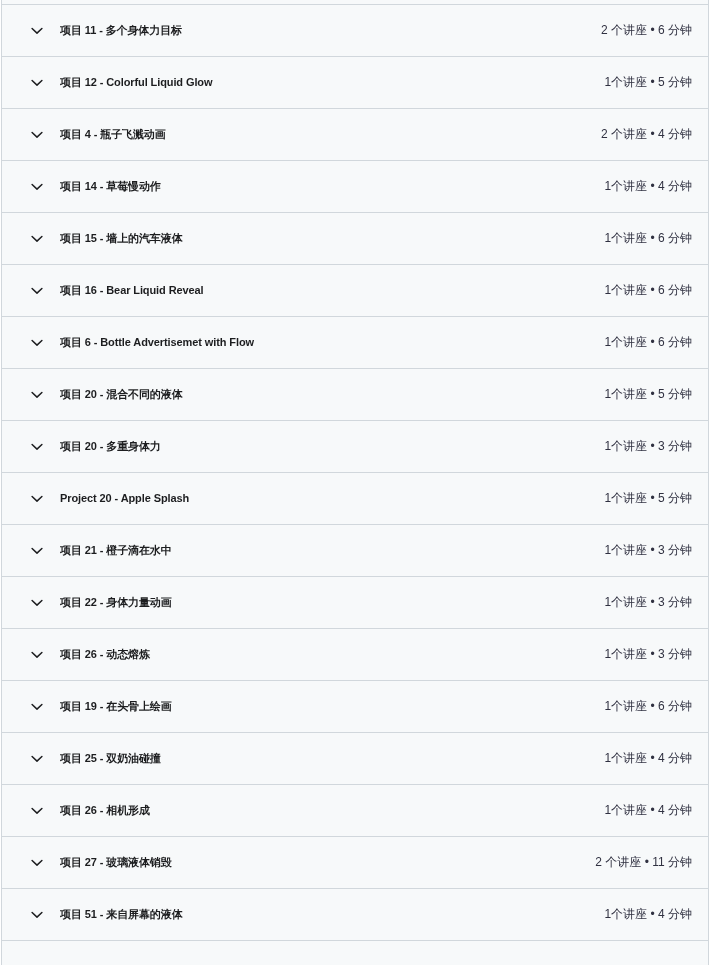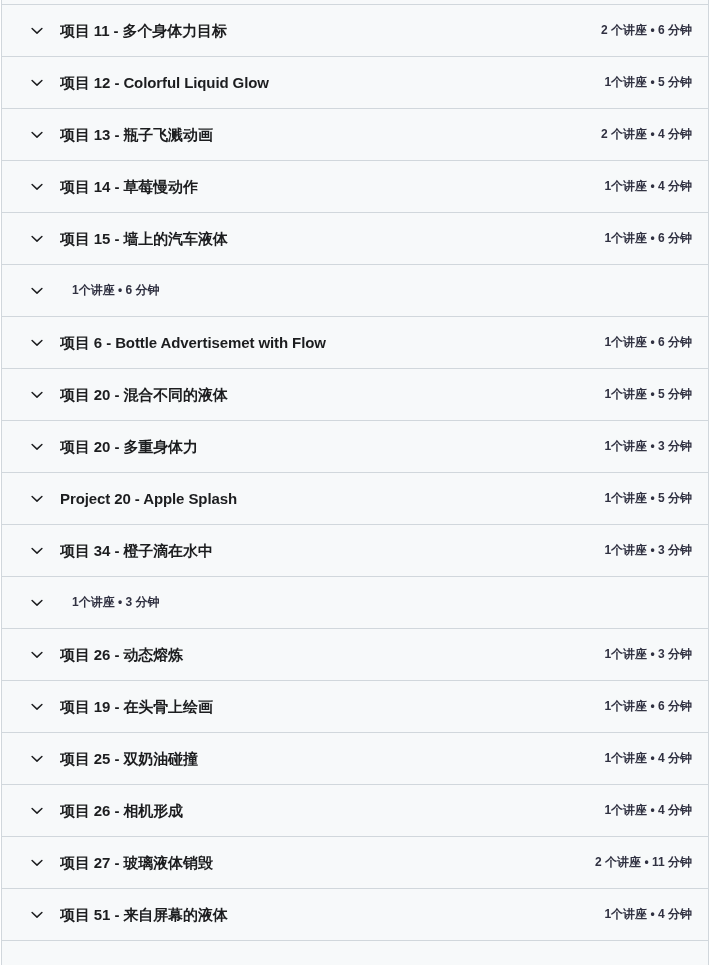--- a/index.html
+++ b/index.html
@@ -60,34 +60,34 @@
     color: #1c1d1f;
   }
   .chevron svg {
     display: block;
     width: 14px;
     height: 14px;
   }
 
   .section-title {
     flex: 1 1 auto;
-    font-size: 15px;
+    font-size: 11px;
     font-weight: 700;
     color: #1c1d1f;
     letter-spacing: -0.1px;
     line-height: 1.2;
     white-space: nowrap;
     overflow: hidden;
     text-overflow: ellipsis;
   }
 
   .section-meta {
     flex: 0 0 auto;
     font-size: 12px;
-    font-weight: 700;
+    font-weight: 400;
     color: #303141;
     line-height: 1.2;
     white-space: nowrap;
     padding-left: 12px;
   }
 
   
   .section-sliver-bottom {
     height: 30px;
     box-sizing: border-box;
@@ -130,21 +130,21 @@
     </div>
   </div>
 
   <div class="section">
     <div class="section-header">
       <span class="chevron">
         <svg viewBox="0 0 16 16" aria-hidden="true">
           <path d="M2.4 5.2 L8 10.4 L13.6 5.2" fill="none" stroke="currentColor" stroke-width="1.7" stroke-linecap="round" stroke-linejoin="round"></path>
         </svg>
       </span>
-      <span class="section-title">项目 13 - 瓶子飞溅动画</span>
+      <span class="section-title">项目 4 - 瓶子飞溅动画</span>
       <span class="section-meta">2 个讲座 • 4 分钟</span>
     </div>
   </div>
 
   <div class="section">
     <div class="section-header">
       <span class="chevron">
         <svg viewBox="0 0 16 16" aria-hidden="true">
           <path d="M2.4 5.2 L8 10.4 L13.6 5.2" fill="none" stroke="currentColor" stroke-width="1.7" stroke-linecap="round" stroke-linejoin="round"></path>
         </svg>
@@ -166,20 +166,21 @@
     </div>
   </div>
 
   <div class="section">
     <div class="section-header">
       <span class="chevron">
         <svg viewBox="0 0 16 16" aria-hidden="true">
           <path d="M2.4 5.2 L8 10.4 L13.6 5.2" fill="none" stroke="currentColor" stroke-width="1.7" stroke-linecap="round" stroke-linejoin="round"></path>
         </svg>
       </span>
+      <span class="section-title">项目 16 - Bear Liquid Reveal</span>
       <span class="section-meta">1个讲座 • 6 分钟</span>
     </div>
   </div>
 
   <div class="section">
     <div class="section-header">
       <span class="chevron">
         <svg viewBox="0 0 16 16" aria-hidden="true">
           <path d="M2.4 5.2 L8 10.4 L13.6 5.2" fill="none" stroke="currentColor" stroke-width="1.7" stroke-linecap="round" stroke-linejoin="round"></path>
         </svg>
@@ -225,32 +226,33 @@
     </div>
   </div>
 
   <div class="section">
     <div class="section-header">
       <span class="chevron">
         <svg viewBox="0 0 16 16" aria-hidden="true">
           <path d="M2.4 5.2 L8 10.4 L13.6 5.2" fill="none" stroke="currentColor" stroke-width="1.7" stroke-linecap="round" stroke-linejoin="round"></path>
         </svg>
       </span>
-      <span class="section-title">项目 34 - 橙子滴在水中</span>
+      <span class="section-title">项目 21 - 橙子滴在水中</span>
       <span class="section-meta">1个讲座 • 3 分钟</span>
     </div>
   </div>
 
   <div class="section">
     <div class="section-header">
       <span class="chevron">
         <svg viewBox="0 0 16 16" aria-hidden="true">
           <path d="M2.4 5.2 L8 10.4 L13.6 5.2" fill="none" stroke="currentColor" stroke-width="1.7" stroke-linecap="round" stroke-linejoin="round"></path>
         </svg>
       </span>
+      <span class="section-title">项目 22 - 身体力量动画</span>
       <span class="section-meta">1个讲座 • 3 分钟</span>
     </div>
   </div>
 
   <div class="section">
     <div class="section-header">
       <span class="chevron">
         <svg viewBox="0 0 16 16" aria-hidden="true">
           <path d="M2.4 5.2 L8 10.4 L13.6 5.2" fill="none" stroke="currentColor" stroke-width="1.7" stroke-linecap="round" stroke-linejoin="round"></path>
         </svg>

